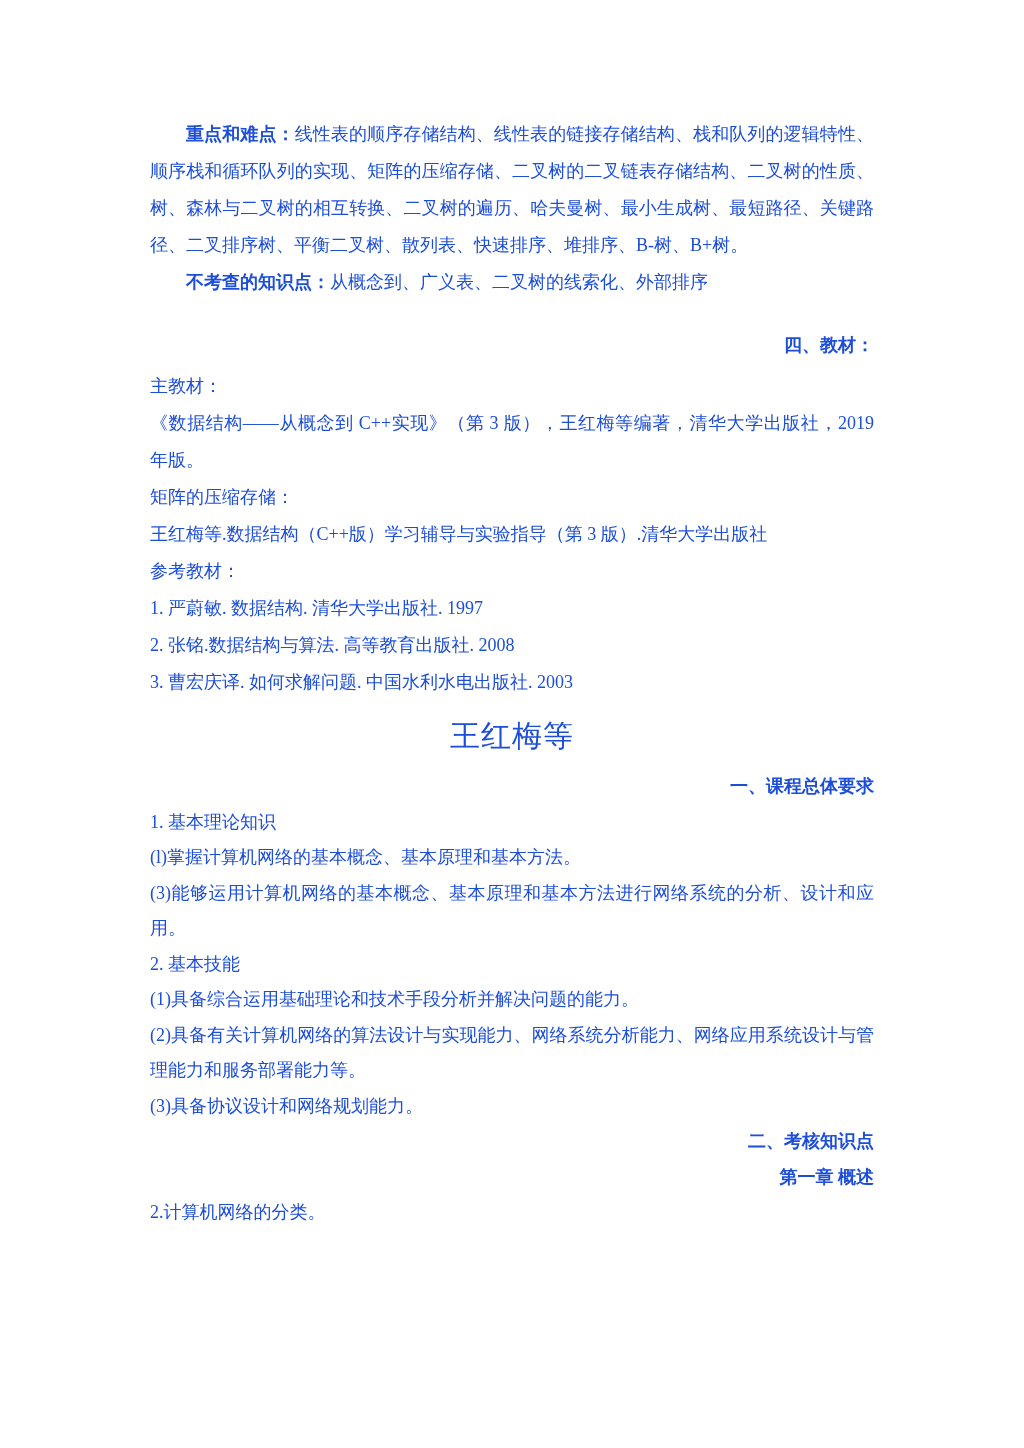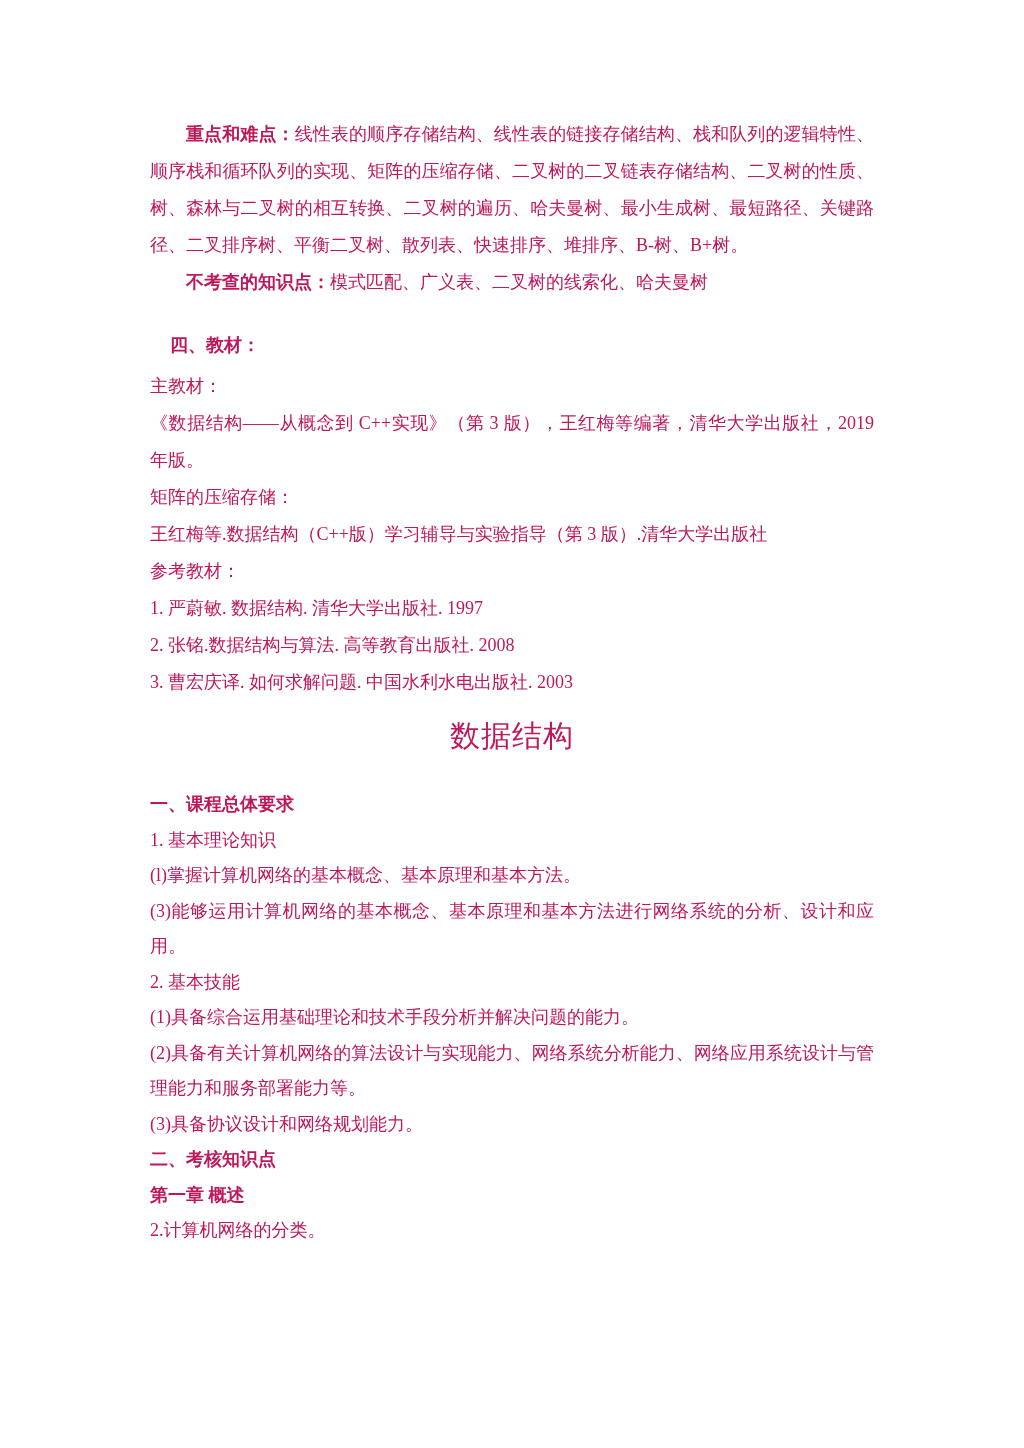--- a/index.html
+++ b/index.html
@@ -7,76 +7,76 @@
     padding: 0;
     background: #ffffff;
   }
   .page {
     position: relative;
     width: 1024px;
     height: 1448px;
     background: #ffffff;
     overflow: hidden;
     font-family: "Liberation Serif", "DejaVu Serif", serif;
-    color: #be185d;
+    color: #1d4ed8;
   }
   .content {
     padding: 116px 150px 0 150px; 
   }
   .p {
     font-size: 18px;
     line-height: 37px;
     margin: 0;
     word-break: break-all;
   }
   .indent { text-indent: 2em; }
   .just { text-align: justify; }
-  .bold { font-weight: bold; }
+  .bold { font-weight: bold; text-align: right; }
   .gap-lg { margin-top: 26px; margin-left: 20px; }
   .gap-sm { margin-top: 4px; }
   .doc-title {
     font-size: 30px;
     line-height: 46px;
     text-align: center;
     letter-spacing: 1px;
     font-weight: normal;
     margin: 12px 0 0 0;
   }
   .net .p {
     line-height: 35.5px;
   }
-  .net-head-gap { margin-top: 28px; }
+  .net-head-gap { margin-top: 10px; }
 </style>
 </head>
 <body>
 
 <div class="page">
   <div class="content">
 
     <p class="p indent just"><span class="bold">重点和难点：</span><span>线性表的顺序存储结构、线性表的链接存储结构、栈和队列的逻辑特性、顺序栈和循环队列的实现、矩阵的压缩存储、二叉树的二叉链表存储结构、二叉树的性质、树、森林与二叉树的相互转换、二叉树的遍历、哈夫曼树、最小生成树、最短路径、关键路径、二叉排序树、平衡二叉树、散列表、快速排序、堆排序、B-树、B+树。</span></p>
 
-    <p class="p indent"><span class="bold">不考查的知识点：</span><span>模式匹配、广义表、二叉树的线索化、哈夫曼树</span></p>
+    <p class="p indent"><span class="bold">不考查的知识点：</span><span>从概念到、广义表、二叉树的线索化、外部排序</span></p>
 
     <p class="p bold gap-lg">四、教材：</p>
 
     <p class="p gap-sm">主教材：</p>
 
     <p class="p just">《数据结构——从概念到 C++实现》（第 3 版），王红梅等编著，清华大学出版社，2019 年版。</p>
 
     <p class="p">矩阵的压缩存储：</p>
 
     <p class="p">王红梅等.数据结构（C++版）学习辅导与实验指导（第 3 版）.清华大学出版社</p>
 
     <p class="p">参考教材：</p>
 
     <p class="p">1. 严蔚敏. 数据结构. 清华大学出版社. 1997</p>
     <p class="p">2. 张铭.数据结构与算法. 高等教育出版社. 2008</p>
     <p class="p">3. 曹宏庆译. 如何求解问题. 中国水利水电出版社. 2003</p>
 
-    <h1 class="doc-title">数据结构</h1>
+    <h1 class="doc-title">王红梅等</h1>
 
     <div class="net">
       <p class="p bold net-head-gap">一、课程总体要求</p>
 
       <p class="p">1. 基本理论知识</p>
       <p class="p">(l)掌握计算机网络的基本概念、基本原理和基本方法。</p>
       <p class="p just">(3)能够运用计算机网络的基本概念、基本原理和基本方法进行网络系统的分析、设计和应用。</p>
       <p class="p">2. 基本技能</p>
       <p class="p">(1)具备综合运用基础理论和技术手段分析并解决问题的能力。</p>
       <p class="p just">(2)具备有关计算机网络的算法设计与实现能力、网络系统分析能力、网络应用系统设计与管理能力和服务部署能力等。</p>

